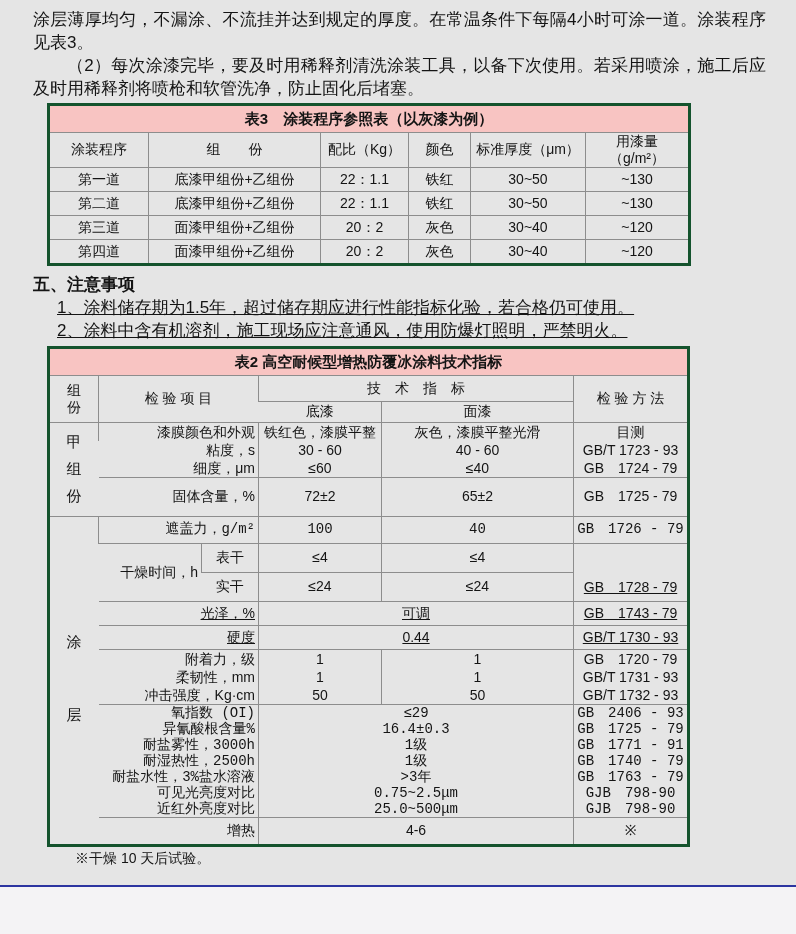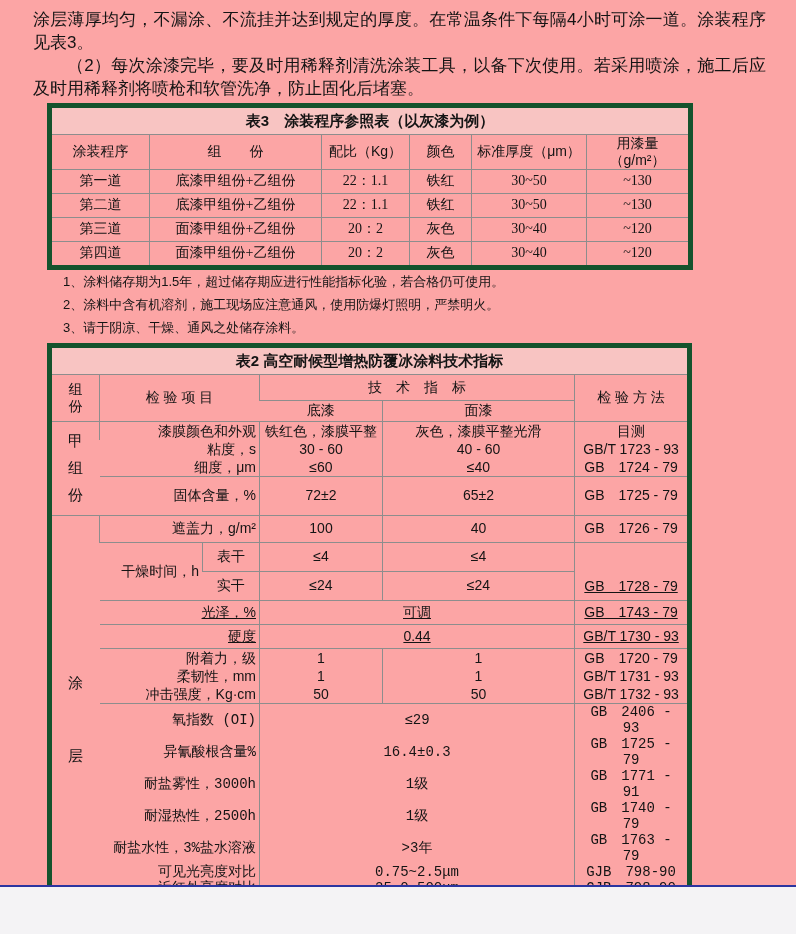--- a/index.html
+++ b/index.html
@@ -1,47 +1,47 @@
 <!DOCTYPE html>
 <html><head>
 <meta charset="utf-8">
 <style>
   html,body { margin:0; padding:0; }
   body { background:#ffffff; font-family:"Liberation Sans", sans-serif; color:#141414; }
-  .page { position:relative; width:796px; height:934px; overflow:hidden; background:#fca5a5; box-sizing:border-box; padding:8px 30px 8px 33px; }
+  .page { position:relative; width:796px; height:934px; overflow:hidden; background:#e5e5e5; box-sizing:border-box; padding:8px 30px 8px 33px; }
 
   
   .para { margin:0; font-size:17px; line-height:23px; text-align:justify; }
   .para.indent { text-indent:2em; }
 
   
   .sec-heading { margin:8px 0 0 0; font-size:17px; line-height:22px; font-weight:bold; }
-  .note { margin-left:30px; font-size:13px; line-height:23px; }
+  .note { margin-left:24px; font-size:17px; line-height:23px;text-decoration:underline; }
 
   
   table { border-collapse:collapse; table-layout:fixed; margin-left:14px; }
-  table.doc { border:5px solid #14532d; }
+  table.doc { border:3px solid #14532d; }
   td, th { border-left:1px solid #8d8d8d; border-bottom:1px solid #8d8d8d; font-weight:normal; font-size:14px; text-align:center; vertical-align:middle; padding:0 3px; line-height:1.2; overflow:hidden; }
   td:first-child, th:first-child { border-left:none; }
   tr.title-row td { background:#f8c4c2; font-weight:bold; font-size:15px; height:26px; }
   .nb { border-bottom:none; }
 
   
   .t3 { width:641px; margin-top:3px; }
   .t3 tr.head td { height:28px; }
-  .t3 tr.data td { height:23px;font-family:Liberation Serif, serif; }
+  .t3 tr.data td { height:23px; }
 
   
   .t2 { width:640px; margin-top:4px;border-radius:22px; }
   .t2 tr.h1 th { height:25px; }
   .t2 tr.h2 th { height:20px; }
   .t2 tr.rl td { height:18px; line-height:18px; }
   .t2 tr.rl2 td { height:16px; line-height:16px;font-family:Liberation Mono, monospace; }
   .t2 tr.rsolid td { height:38px; }
-  .t2 tr.rcov td { height:26px; }
+  .t2 tr.rcov td { height:26px;font-family:Liberation Mono, monospace; }
   .t2 tr.rdry td { height:28px; }
   .t2 tr.rmid td { height:23px;text-decoration:underline; }
   .t2 tr.rheat td { height:26px; }
   .t2 td.item { text-align:right; padding-left:8px; }
   .t2 td.method-span { vertical-align:bottom; padding-bottom:5px;text-decoration:underline; }
   .vlabel { display:flex; flex-direction:column; align-items:center; gap:9px; font-size:15px; }
   .vlabel.wide { gap:55px; }
 
   
   .footnote { margin:3px 0 0 42px; font-size:14px; line-height:16px; }
@@ -104,23 +104,23 @@
       <td>第四道</td>
       <td>面漆甲组份+乙组份</td>
       <td>20：2</td>
       <td>灰色</td>
       <td>30~40</td>
       <td>~120</td>
     </tr>
   </tbody>
     </table>
 
+  <h2 class="sec-heading">五、注意事项</h2>
   <div class="note">1、涂料储存期为1.5年，超过储存期应进行性能指标化验，若合格仍可使用。</div>
   <div class="note">2、涂料中含有机溶剂，施工现场应注意通风，使用防爆灯照明，严禁明火。</div>
-  <div class="note">3、请于阴凉、干燥、通风之处储存涂料。</div>
 
   <table class="doc t2">
     <colgroup>
         <col style="width:50px">
         <col style="width:103px">
         <col style="width:57px">
         <col style="width:123px">
         <col style="width:192px">
         <col style="width:115px">
       </colgroup>

